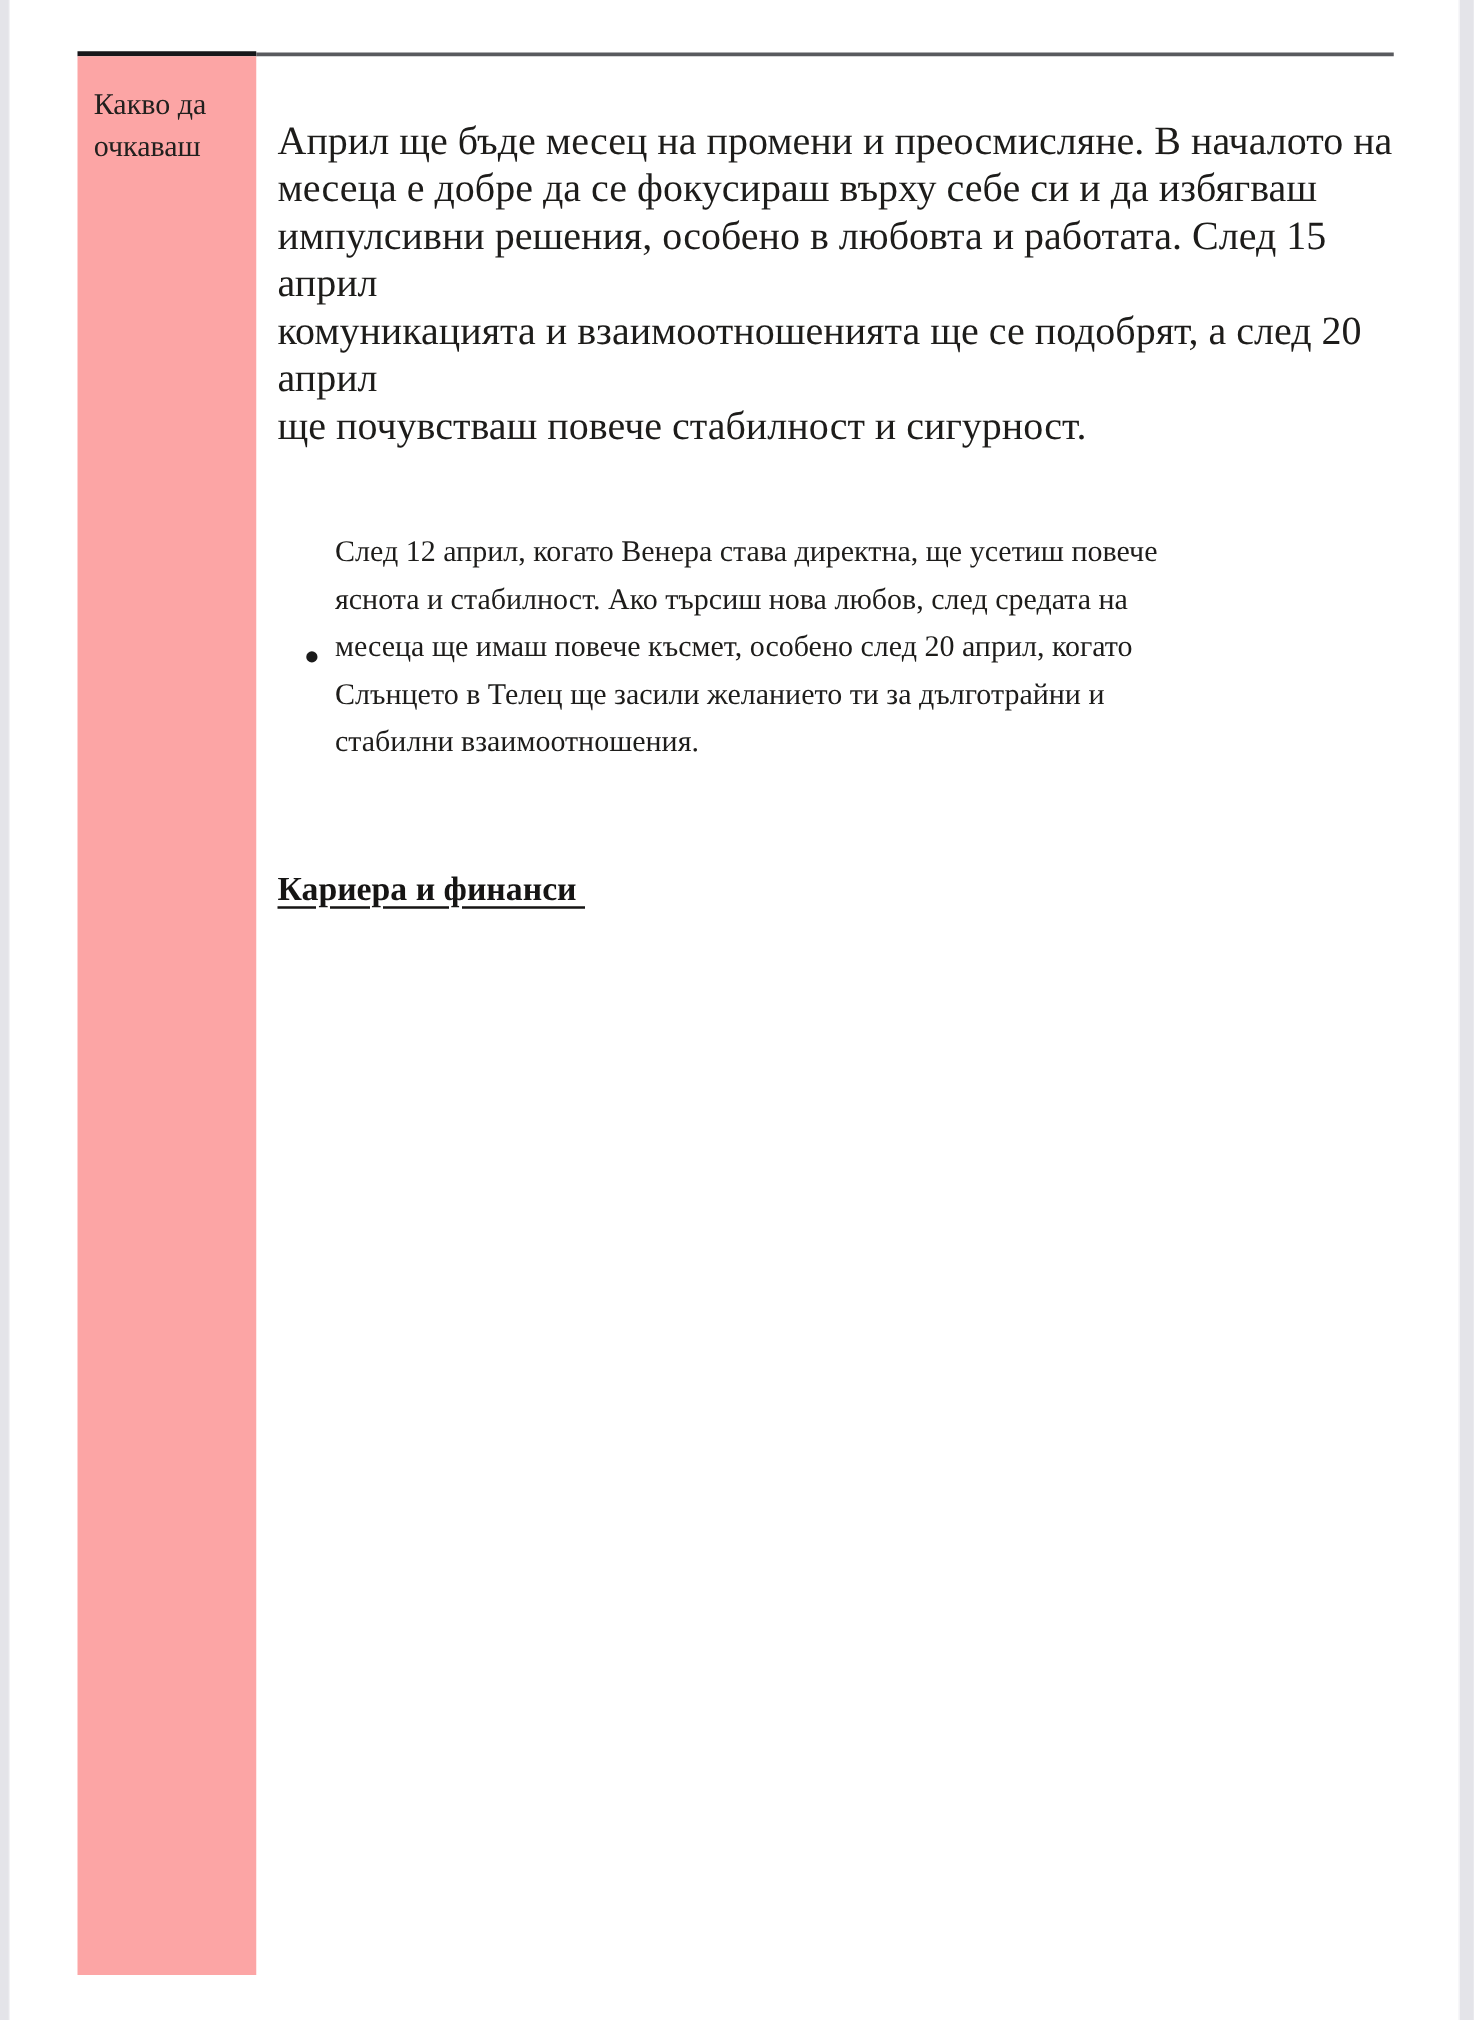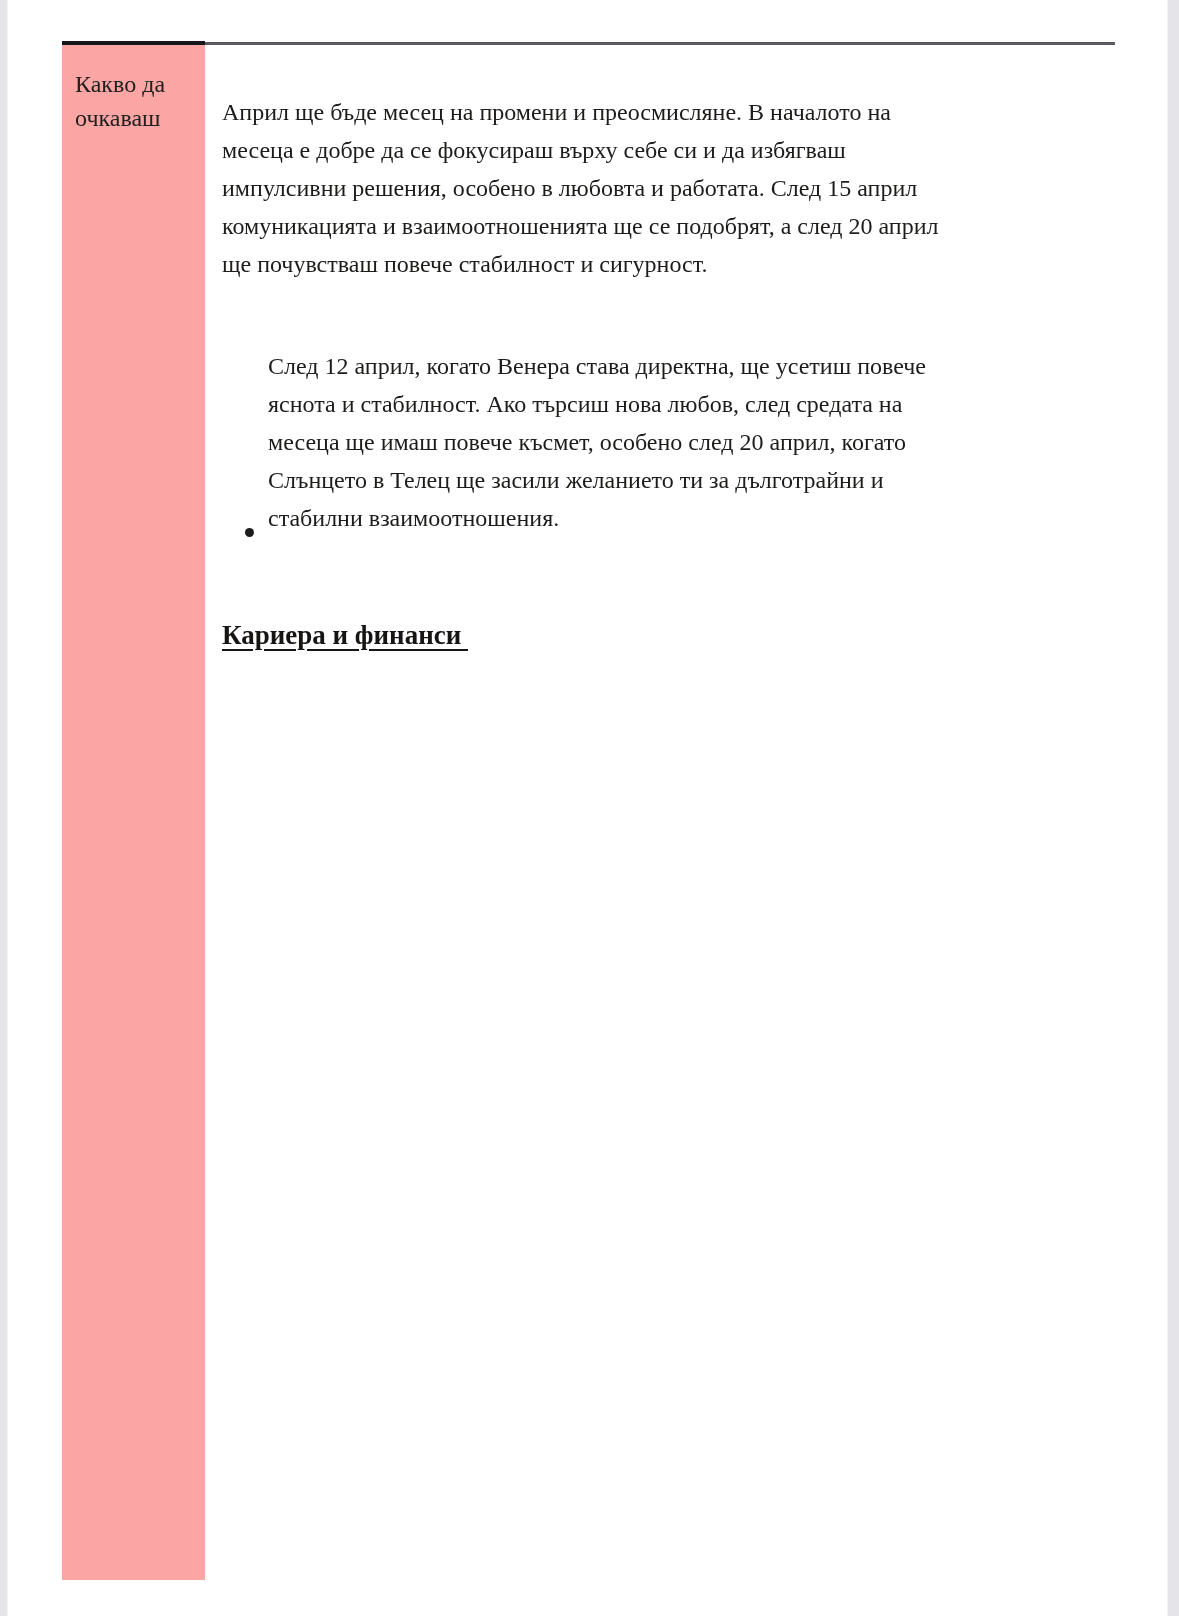--- a/index.html
+++ b/index.html
@@ -20,32 +20,32 @@
 
   .sidebar { width:143px; background:#fca5a5; padding:22px 10px 0 13px; }
   .sidebar-label { font-size:24px; line-height:34px; color:#21201e; }
 
   .content { width:893px; margin-left:17px; padding-top:22px; }
 
   .h { font-size:27px; font-weight:bold; line-height:36px; color:#161514;
        text-decoration:underline; text-decoration-thickness:2px; text-underline-offset:5px;
        white-space:pre-wrap; }
 
-  .para { font-size:24px; line-height:38px; white-space:pre-line; margin-top:24px; }
+  .para { font-size:32px; line-height:38px; white-space:pre-line; margin-top:24px; }
   .para.p1 { margin-top:26px; }
 
   .sp-love   { margin-top:70px; }
   .sp-career { margin-top:80px; }
 
   ul.list { list-style:none; }
   ul.list.sp-b1 { margin-top:64px; }
   ul.list.sp-b2 { margin-top:62px; }
   ul.list.sp-b3 { margin-top:86px; }
 
-  li.bullet { display:flex; align-items:flex-end; padding-left:23px; }
+  li.bullet { display:flex; align-items:center; padding-left:23px; }
   .dot { flex:0 0 auto; width:9px; height:9px; border-radius:50%;
          background:#1b1b1b; margin-top:14px; }
   .li-text { font-size:24px; line-height:38px; white-space:pre-line; margin-left:14px; }
 </style>
 </head>
 <body>
 
 <div class="edge left"></div>
 <div class="edge right"></div>
 

